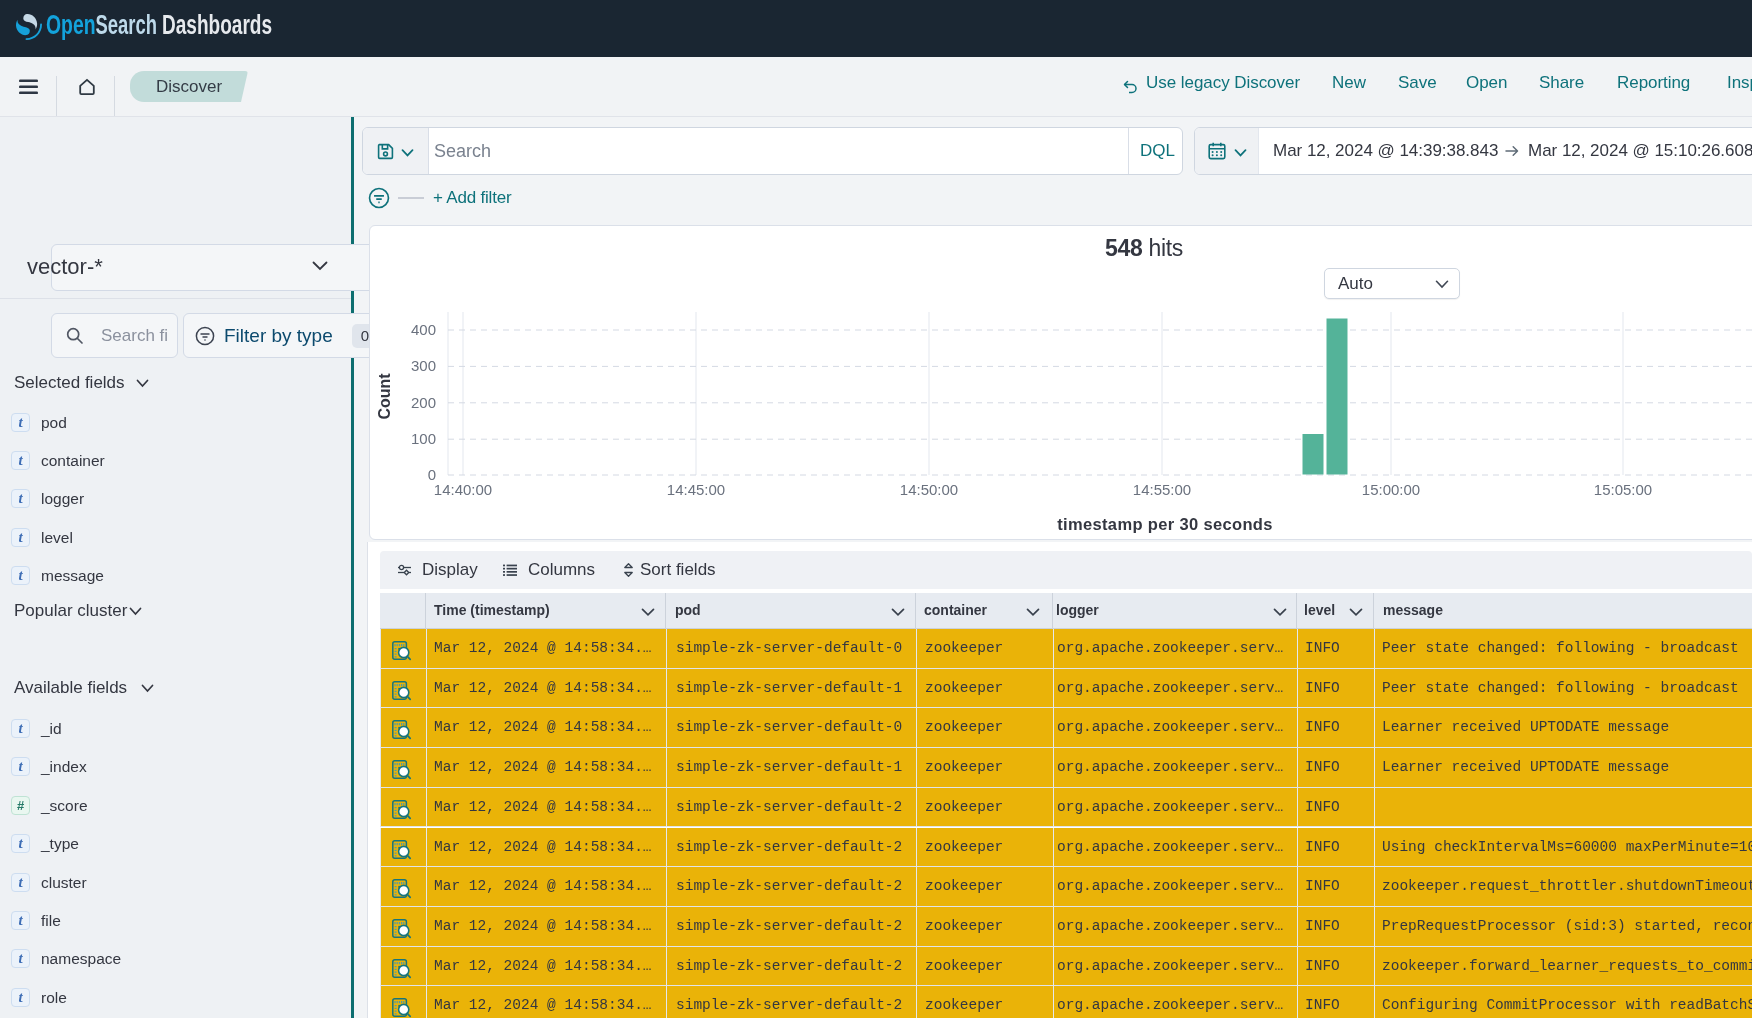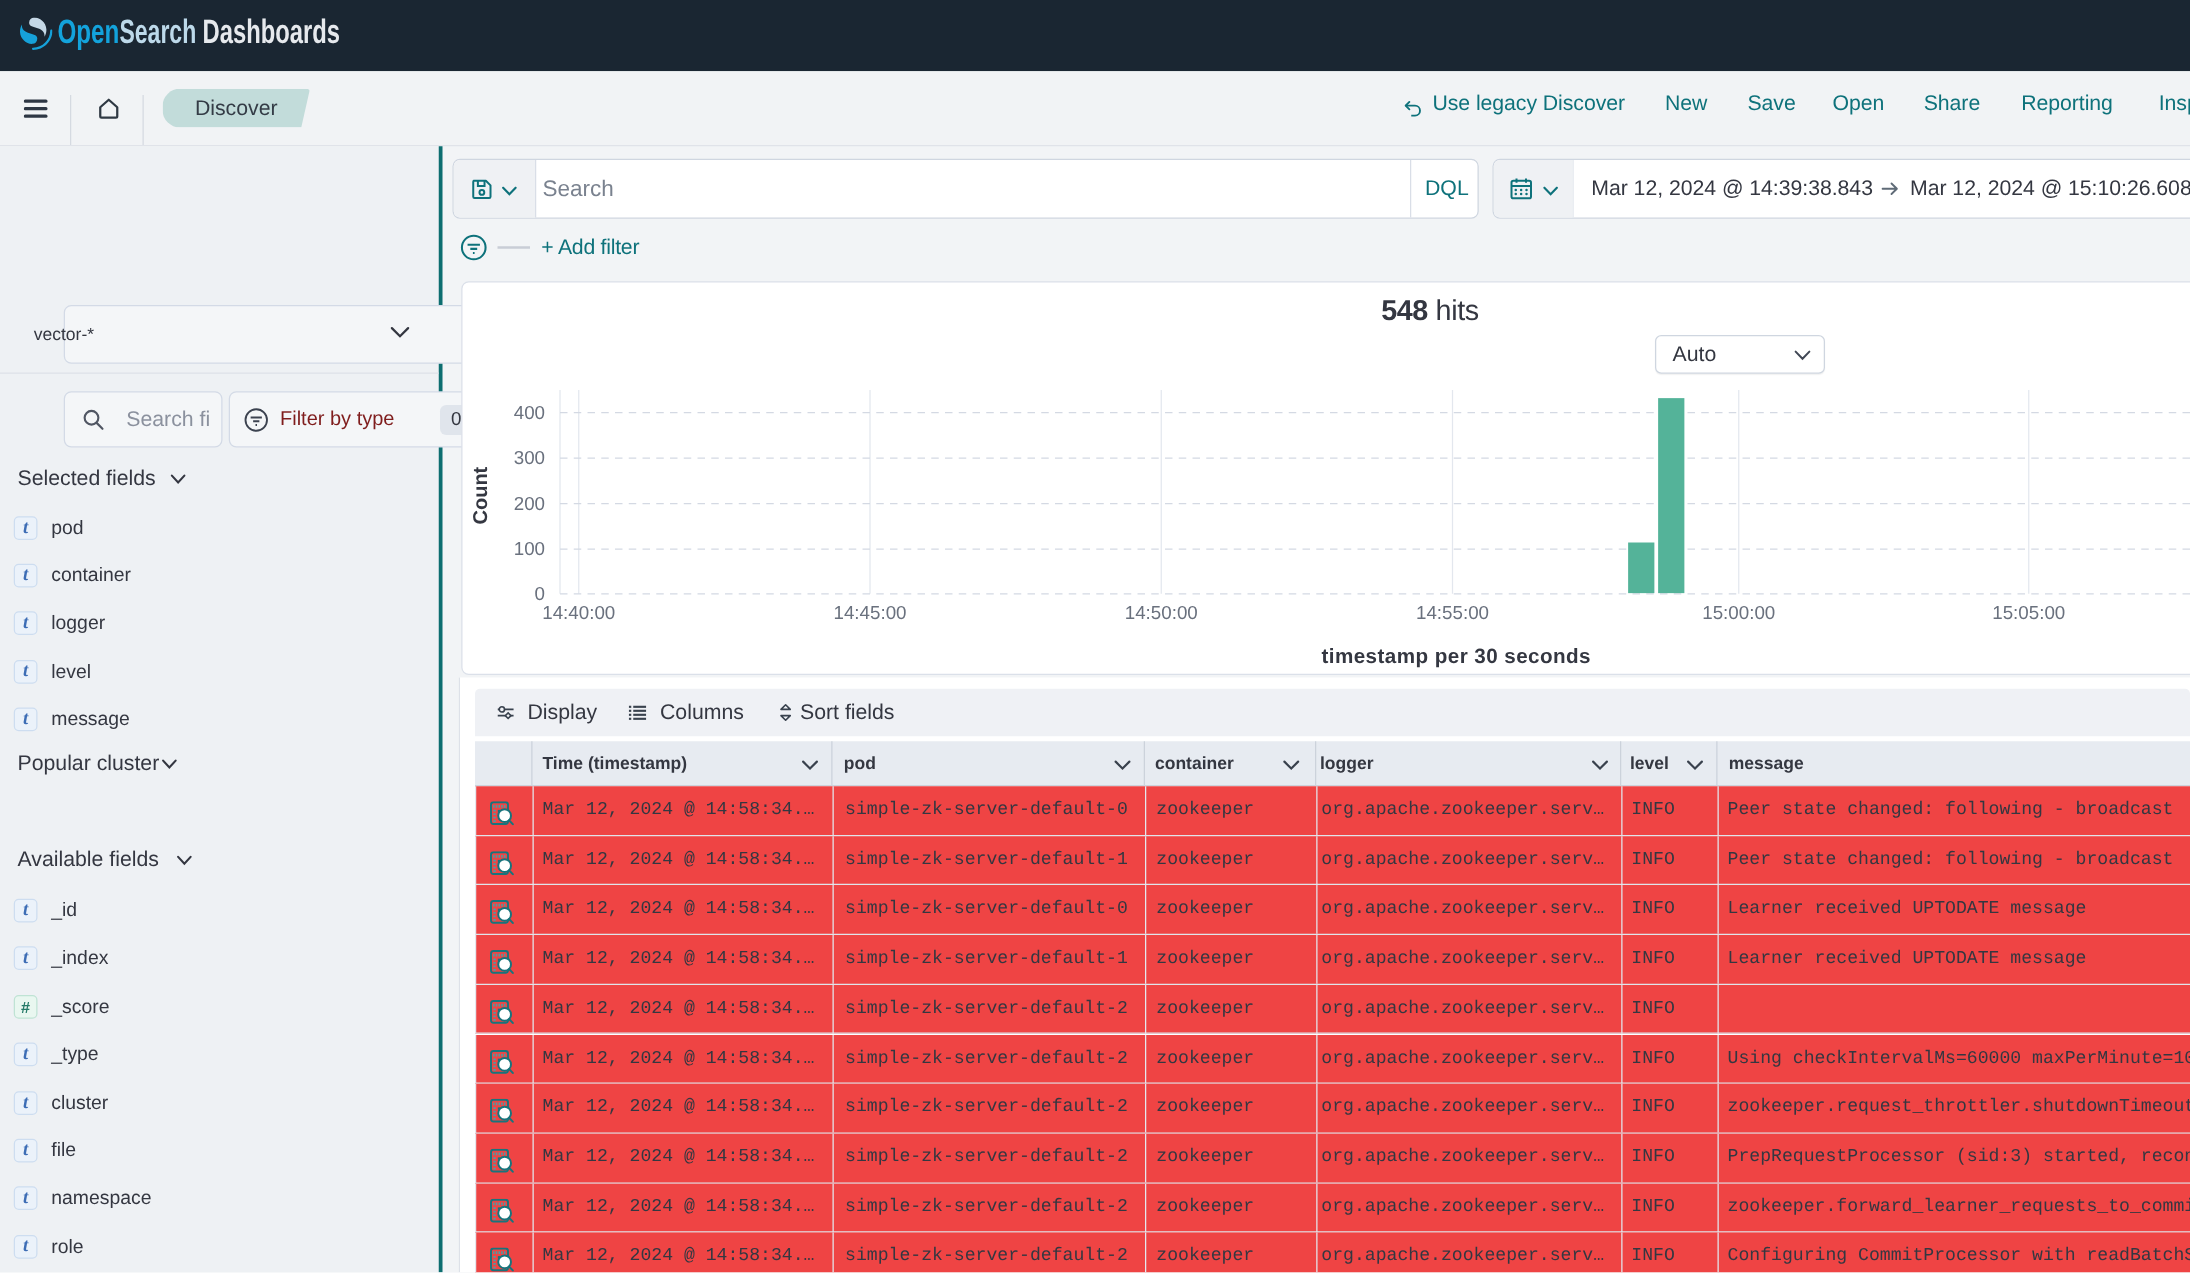--- a/index.html
+++ b/index.html
@@ -38,21 +38,21 @@
   
   #panel { position:absolute; left:369px; top:225px; width:1536px; height:315px; background:#ffffff; border:1px solid #dbe0e9; border-radius:6px; }
 
   
   #tablebg { position:absolute; left:367px; top:542px; width:1385px; height:476px; background:#ffffff; border-left:1px solid #dde1e8; }
   #ttool { position:absolute; left:380px; top:551px; width:1372px; height:38px; background:#eff1f5; border-radius:4px 4px 0 0; }
   .ttbtn { position:absolute; top:0; height:38px; display:flex; align-items:center; gap:7px; font-size:17px; color:#343741; }
   #thead { position:absolute; left:380px; top:593px; width:1372px; height:36px; background:#e7ebf1; border-bottom:1px solid #ccd2db; }
   .thcell { position:absolute; top:0; height:35px; font-size:14px; font-weight:bold; color:#343741; line-height:35px; white-space:nowrap; }
   .thdiv { position:absolute; top:0; width:1px; height:35px; background:#ccd2db; }
-  .trow { position:absolute; left:380px; width:1372px; height:39.7px; border-bottom:1px solid #e0e4ea; border-left:1px solid #e4e8ee; background:#ef4444; }
+  .trow { position:absolute; left:380px; width:1372px; height:39.7px; border-bottom:1px solid #e0e4ea; border-left:1px solid #e4e8ee; background:#eab308; }
   .tcell { position:absolute; top:0; height:39px; font-family:"Liberation Mono", monospace; font-size:14.5px; color:#343741; line-height:39px; white-space:nowrap; }
   .tdiv { position:absolute; top:0; width:1px; height:39px; background:#e4e8ee; }
 </style>
 </head>
 <body>
 <div id="page">
 
   <div id="hdr">
     <svg class="abs" style="left:16px;top:14px" width="26" height="26" viewBox="0 0 64 64">
       <path fill="#16a1d9" d="M61.7373 23.5C60.4878 23.5 59.4748 24.513 59.4748 25.7625C59.4748 44.3813 44.3813 59.4748 25.7625 59.4748C24.513 59.4748 23.5 60.4878 23.5 61.7373C23.5 62.9868 24.513 63.9998 25.7625 63.9998C46.8805 63.9998 63.9998 46.8805 63.9998 25.7625C63.9998 24.513 62.9868 23.5 61.7373 23.5Z"></path>
@@ -90,40 +90,40 @@
     <div class="navlink" style="left:1398px">Save</div>
     <div class="navlink" style="left:1466px">Open</div>
     <div class="navlink" style="left:1539px">Share</div>
     <div class="navlink" style="left:1617px">Reporting</div>
     <div class="navlink" style="left:1727px">Inspect</div>
   </div>
 
   <div id="sidebar">
 
     <div class="sbx" style="left:11px;top:127px;width:330px;height:47px"></div>
-    <div class="abs" style="left:27px;top:118px;width:200px;height:64px;font-size:14px;line-height:64px">vector-*</div>
+    <div class="abs" style="left:27px;top:118px;width:200px;height:64px;font-size:22px;line-height:64px">vector-*</div>
     <svg class="abs" style="left:312px;top:144px" width="16" height="10" viewBox="0 0 16 10" fill="none" stroke="#343741" stroke-width="1.8" stroke-linecap="round">
         <path d="M1.5 1.5 L8 8 L14.5 1.5"></path>
       </svg>
     <div class="abs" style="left:0;top:181px;width:351px;height:1px;background:#dde1e8"></div>
 
     <div class="sbx" style="left:11px;top:196px;width:127px;height:45px;overflow:hidden">
       <svg class="abs" style="left:14px;top:13px" width="18" height="18" viewBox="0 0 18 18" fill="none" stroke="#515764" stroke-width="1.7">
           <circle cx="7.2" cy="7.2" r="5.5"></circle>
           <path d="M11.5 11.5 L16 16" stroke-linecap="round"></path>
         </svg>
       <div class="abs" style="left:49px;top:0;width:90px;height:43px;font-size:17px;line-height:43px;color:#8b919e;white-space:nowrap">Search fi</div>
     </div>
 
     <div class="sbx" style="left:143px;top:196px;width:205px;height:45px">
       <svg class="abs" style="left:11px;top:12px" width="20" height="20" viewBox="0 0 20 20" fill="none" stroke="#3c4350" stroke-width="1.5">
           <circle cx="10" cy="10" r="8.6"></circle>
           <path d="M5.5 8 H14.5 M7.5 11 H12.5 M9.4 14 h1.2"></path>
         </svg>
-      <div class="abs" style="left:40px;top:0;width:130px;height:43px;font-size:16px;line-height:43px;color:#7f1d1d">Filter by type</div>
+      <div class="abs" style="left:40px;top:0;width:130px;height:43px;font-size:19px;line-height:43px;color:#0c4a6e">Filter by type</div>
       <div class="abs" style="left:168px;top:10px;width:26px;height:24px;background:#e0e5ec;border-radius:5px;font-size:15px;line-height:24px;text-align:center;color:#343741">0</div>
     </div>
 
     <div class="fhead" style="top:256px">Selected fields</div>
     <svg class="abs" style="left:136px;top:262px" width="13" height="9" viewBox="0 0 13 9" fill="none" stroke="#343741" stroke-width="1.7" stroke-linecap="round">
         <path d="M1.5 1.5 L6.5 7 L11.5 1.5"></path>
       </svg>
     <div class="fieldrow" style="top:287px">
         <span class="tok tok-s">t</span>
         <span class="fname">pod</span>

